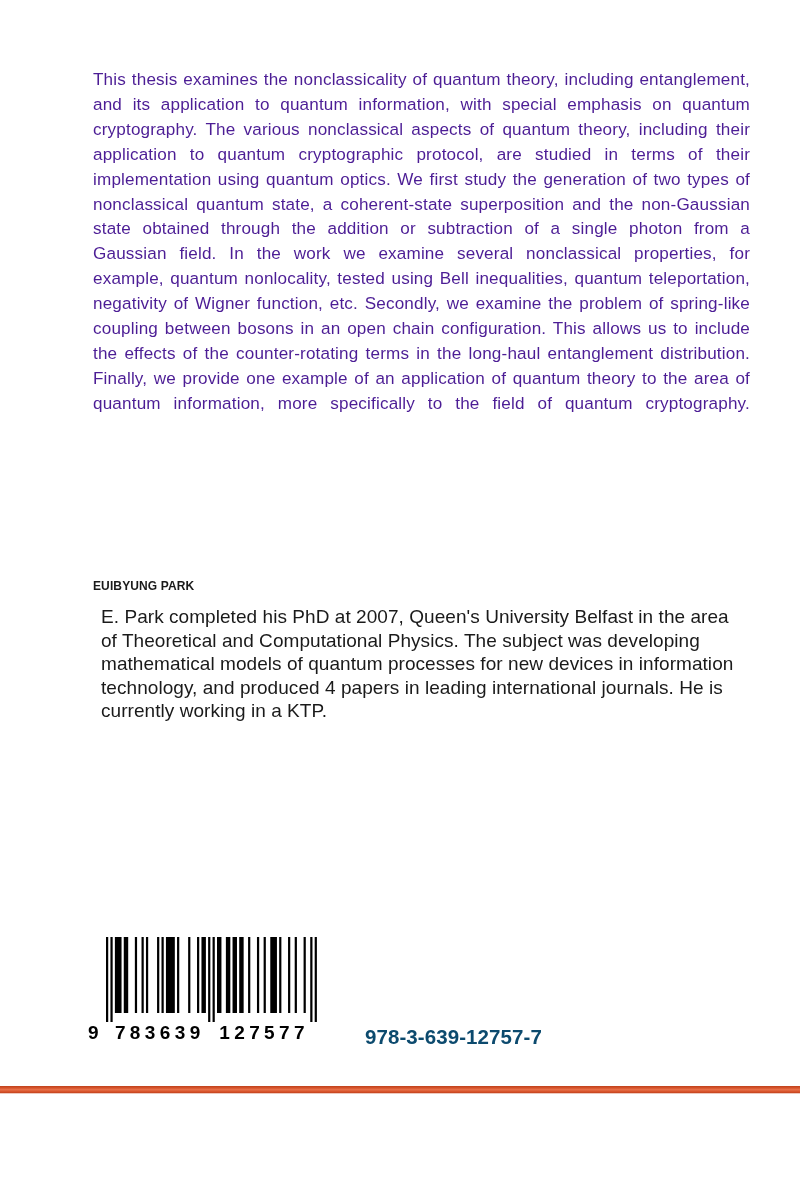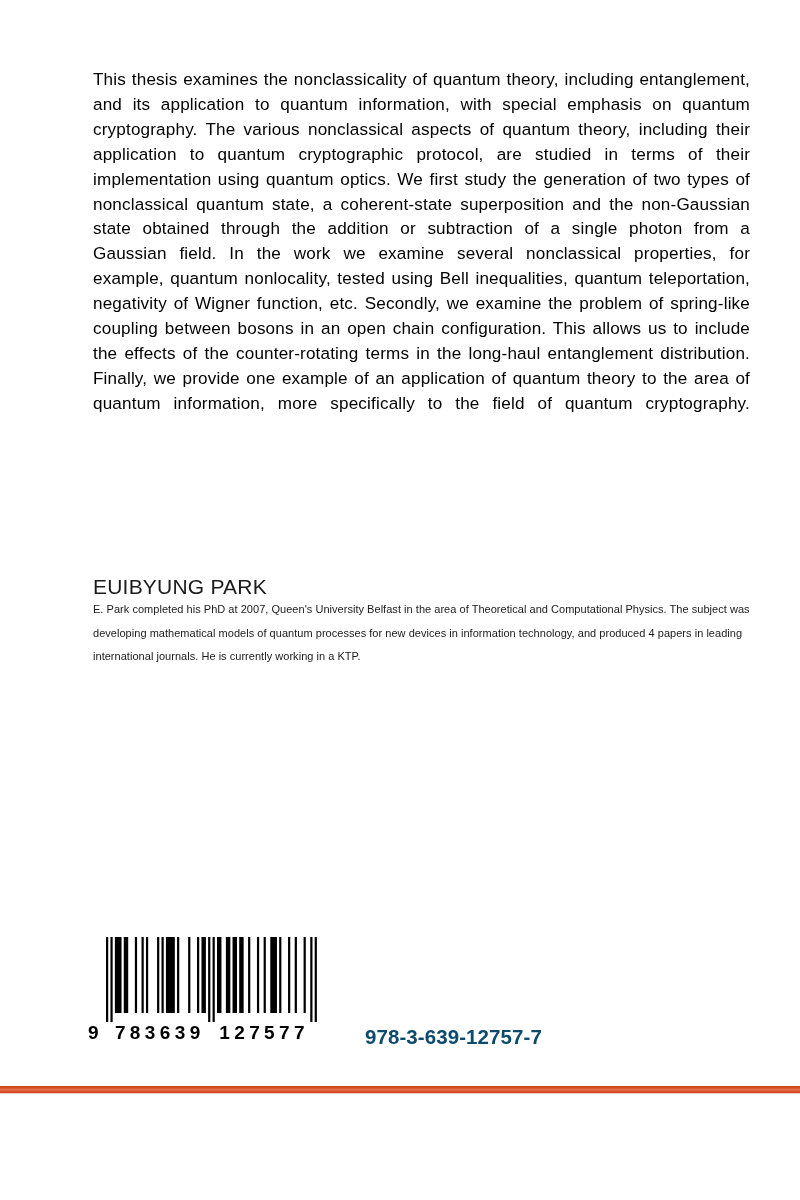--- a/index.html
+++ b/index.html
@@ -21,21 +21,21 @@
   }
 
   
   .abstract {
     position: absolute;
     left: 93px;
     top: 68px;
     width: 657px;
     font-size: 17.1px;
     line-height: 24.9px;
-    color: #000000;
+    color: #4c1d95;
     text-align: justify;
     text-justify: inter-word;
     letter-spacing: 0.01em;
     word-spacing: 0.02em;
     -webkit-hyphens: none;
     hyphens: none;
   }
   .abstract p {
     margin: 0;
     text-align: justify;
@@ -49,30 +49,30 @@
 
   
   .author-block {
     position: absolute;
     left: 93px;
     top: 576px;
     width: 657px;
     color: #1a1a1a;
   }
   .author-name {
-    font-size: 21px;
-    font-weight: normal;
+    font-size: 12px;
+    font-weight: bold;
     line-height: 21px;
     letter-spacing: 0.01em;
     margin: 0 0 1px 0;
   }
   .author-bio {
-    font-size: 11px;
+    font-size: 19px;
     line-height: 23.6px;
-    margin: 0;
+    margin: 8px;
     text-align: left;
     letter-spacing: 0.003em;
   }
 
   
   .barcode-area {
     position: absolute;
     left: 88px;
     top: 930px;
     width: 500px;

